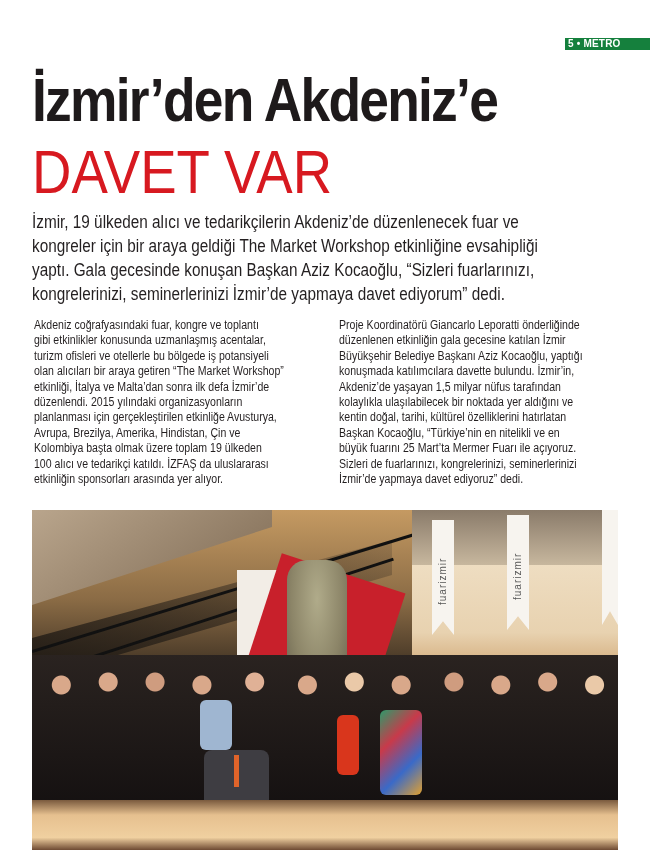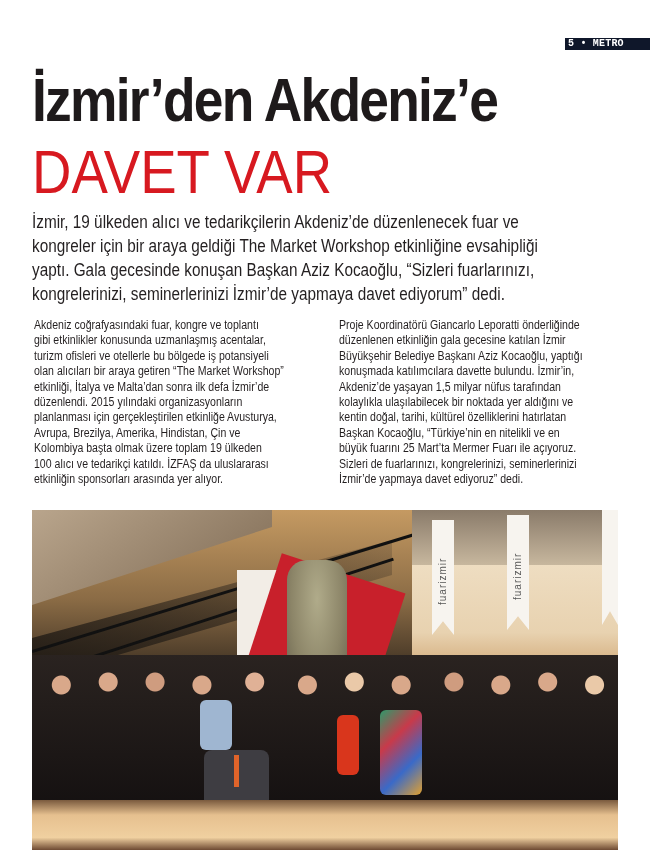--- a/index.html
+++ b/index.html
@@ -14,23 +14,23 @@
       overflow: hidden;
       font-family: "Liberation Sans", sans-serif;
       color: #231f20;
     }
     .page-tag {
       position: absolute;
       top: 38px;
       left: 565px;
       width: 85px;
       height: 12px;
-      background: #0f172a;
+      background: #15803d;
       color: #ffffff;
-      font-family: Liberation Mono, monospace;
+      font-family: Liberation Sans, sans-serif;
       font-weight: bold;
       font-size: 10px;
       line-height: 12px;
       padding-left: 3px;
       box-sizing: border-box;
       letter-spacing: 0.2px;
     }
     .headline {
       position: absolute;
       left: 32px;

